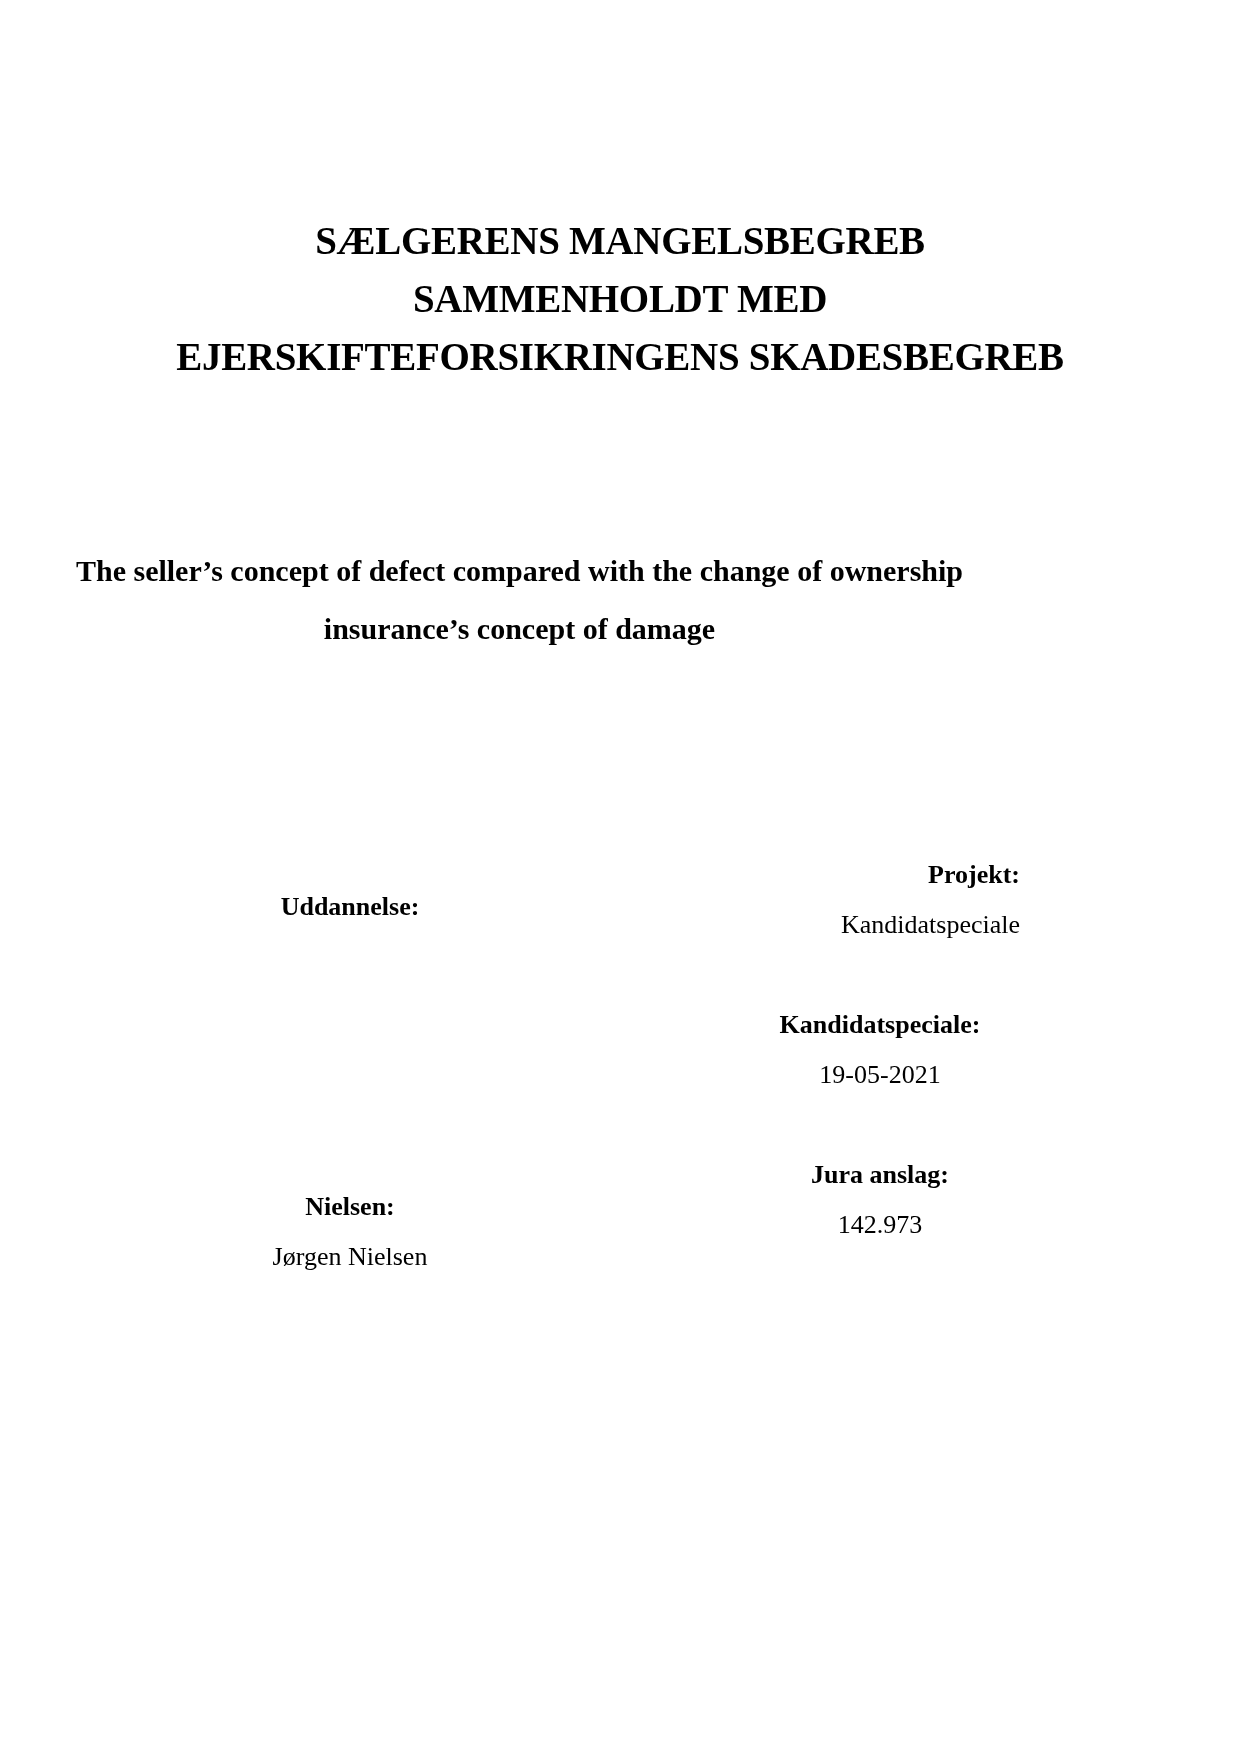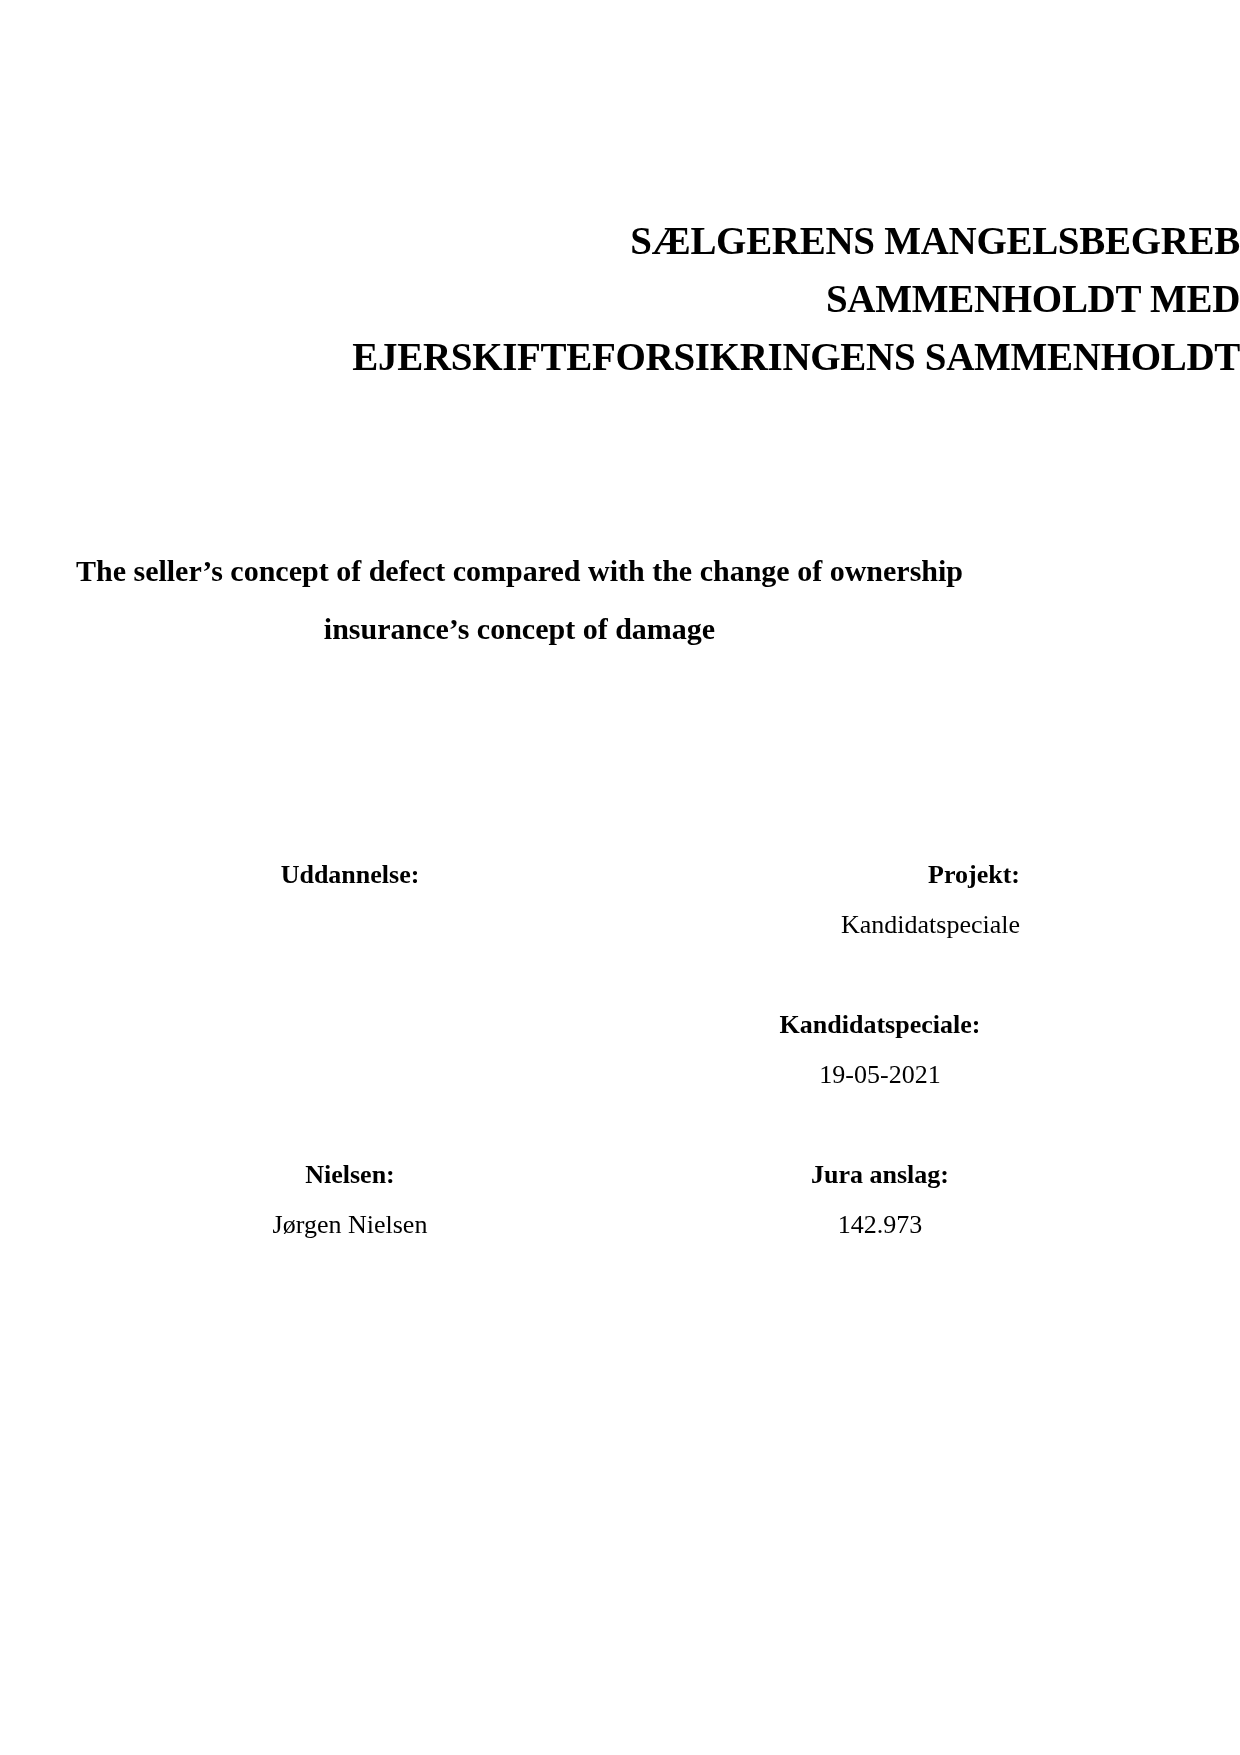--- a/index.html
+++ b/index.html
@@ -56,32 +56,32 @@
       height: 30px;
     }
     .info-value {
       display: block;
       font-size: 26px;
       line-height: 30px;
       height: 30px;
       margin-top: 20px;
       white-space: nowrap;
     }
-    .col-left { left: 100px; width: 500px; }
+    .col-left { left: 100px; width: 500px; margin-top: 32px; }
     .col-right { left: 740px; width: 280px; }
   </style>
 </head>
 <body>
 
 <div>
 
-  <h1 class="title-block" style="margin:0;text-align:right;">
+  <h1 class="title-block" style="margin:0;">
     <span class="title-line">SÆLGERENS MANGELSBEGREB</span>
     <span class="title-line">SAMMENHOLDT MED</span>
-    <span class="title-line">EJERSKIFTEFORSIKRINGENS SAMMENHOLDT</span>
+    <span class="title-line">EJERSKIFTEFORSIKRINGENS SKADESBEGREB</span>
   </h1>
 
   <h2 class="subtitle-block" style="margin:0;">
     <span class="subtitle-line">The seller’s concept of defect compared with the change of ownership</span>
     <span class="subtitle-line">insurance’s concept of damage</span>
   </h2>
 
   <div class="info-item col-left" style="top:860px;">
     <span class="info-label">Uddannelse:</span>
   </div>

